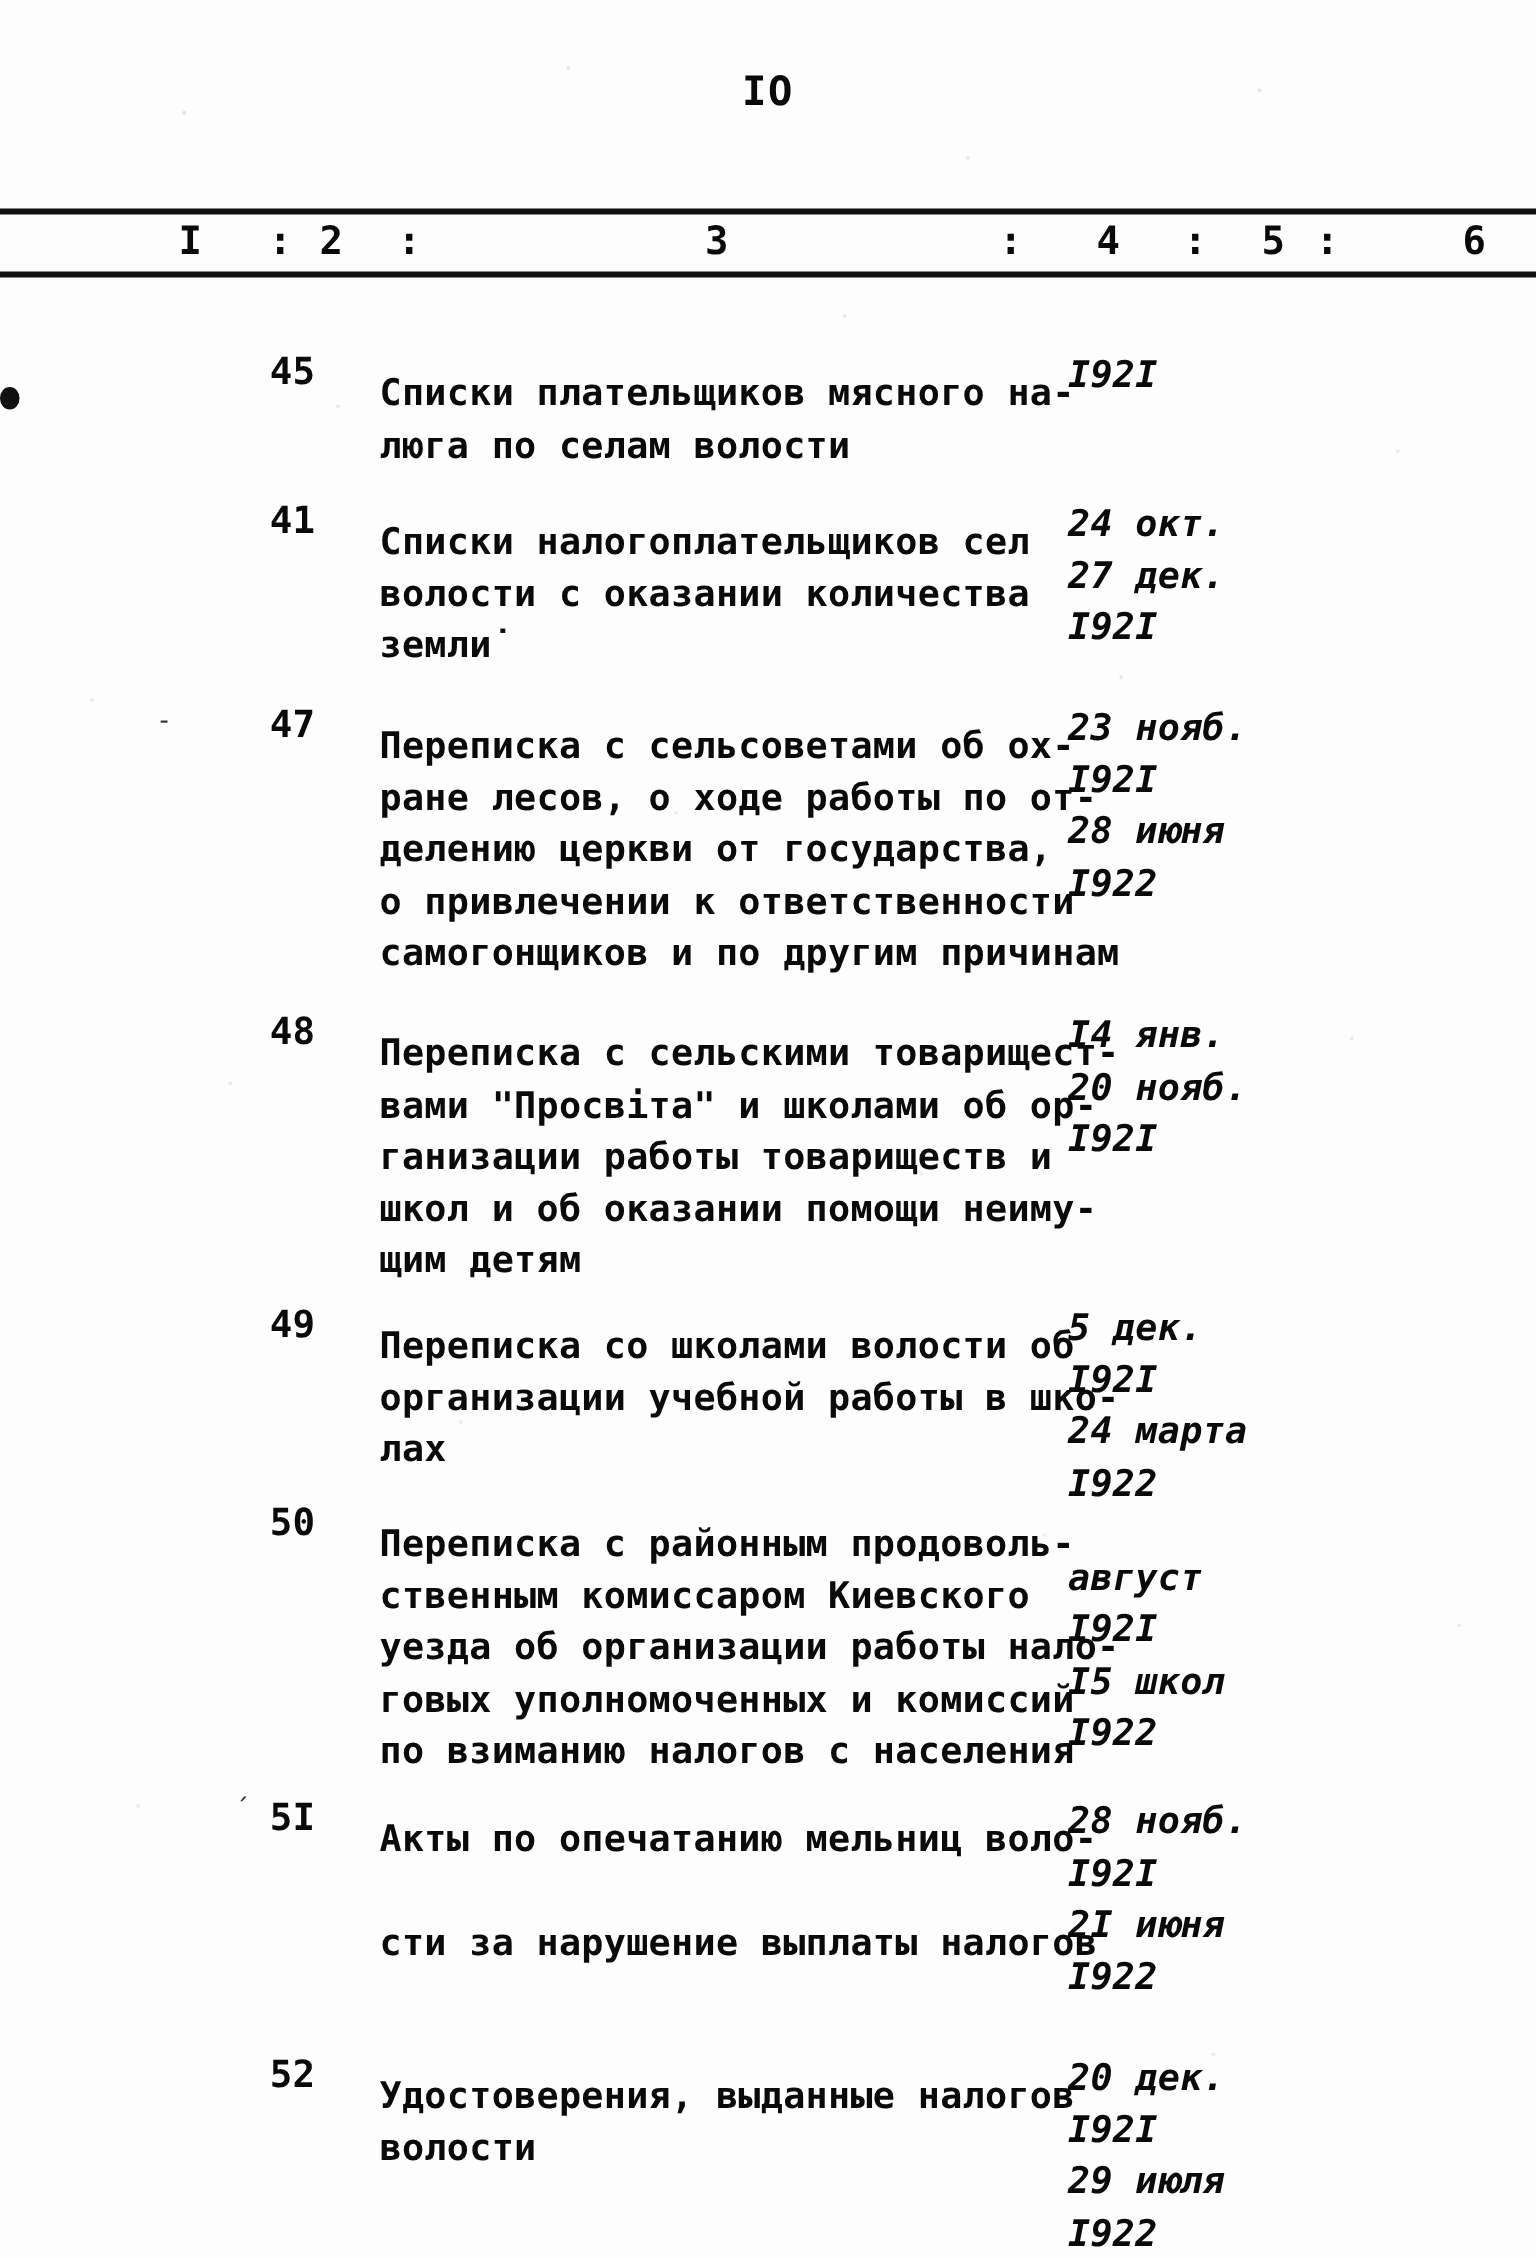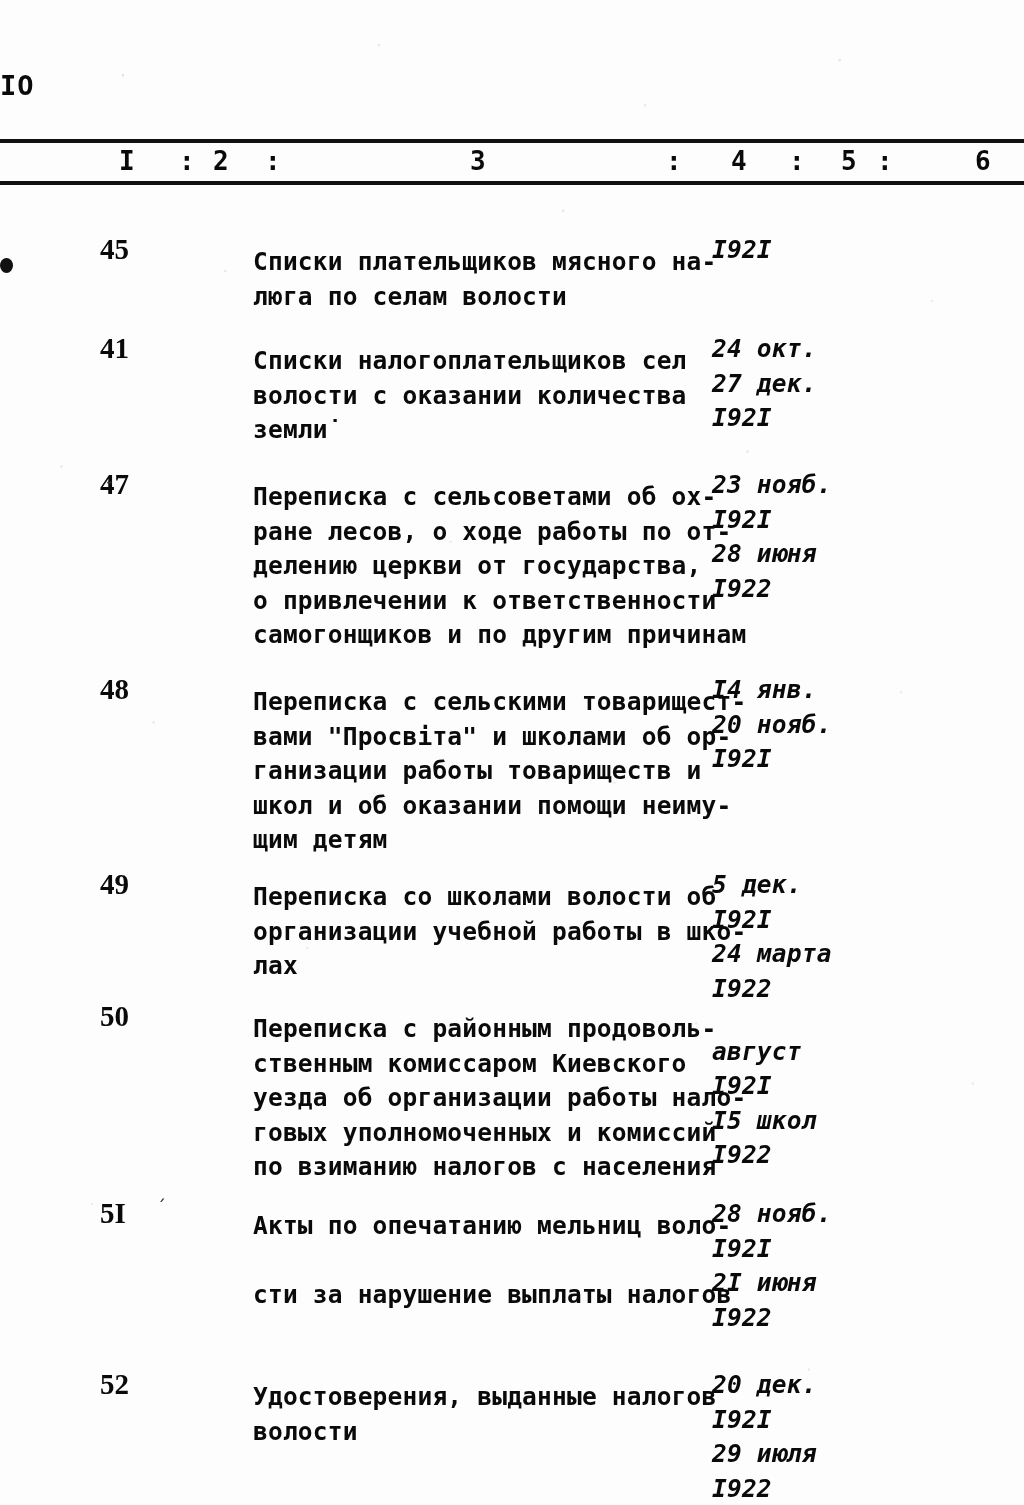--- a/index.html
+++ b/index.html
@@ -45,25 +45,24 @@
       radial-gradient(circle at 47% 86%, rgba(90,90,90,.16) 0 1px, transparent 1.6px),
       radial-gradient(circle at 79% 91%, rgba(90,90,90,.18) 0 1px, transparent 1.6px),
       radial-gradient(circle at 25% 95%, rgba(90,90,90,.16) 0 1px, transparent 1.6px);
   }
 
   .page-number {
     position: absolute;
     top: 46px;
     left: 0;
     width: 1024px;
-    text-align: left;
+    text-align: center;
     font-size: 27px;
     letter-spacing: 1px;
     font-weight: 600;
-    margin-top: 24px;
   }
 
   .rule {
     position: absolute;
     left: 0;
     width: 1024px;
     height: 4px;
     background: #111;
   }
   .rule-top    { top: 139px; }
@@ -78,24 +77,23 @@
 
   .row {
     position: absolute;
     left: 0;
     width: 1024px;
   }
   .cell-num {
     position: absolute;
     left: 100px;
     width: 110px;
-    text-align: left;
-    font-size: 29px;
-    font-weight: 600;
-    font-family: Liberation Serif, serif;
+    text-align: right;
+    font-size: 25px;
+    font-weight: 600;
   }
   .cell-desc {
     position: absolute;
     left: 253px;
     width: 452px;
     font-size: 24.5px;
     line-height: 34.5px;
     letter-spacing: .2px;
     white-space: pre;
     font-weight: 600;

